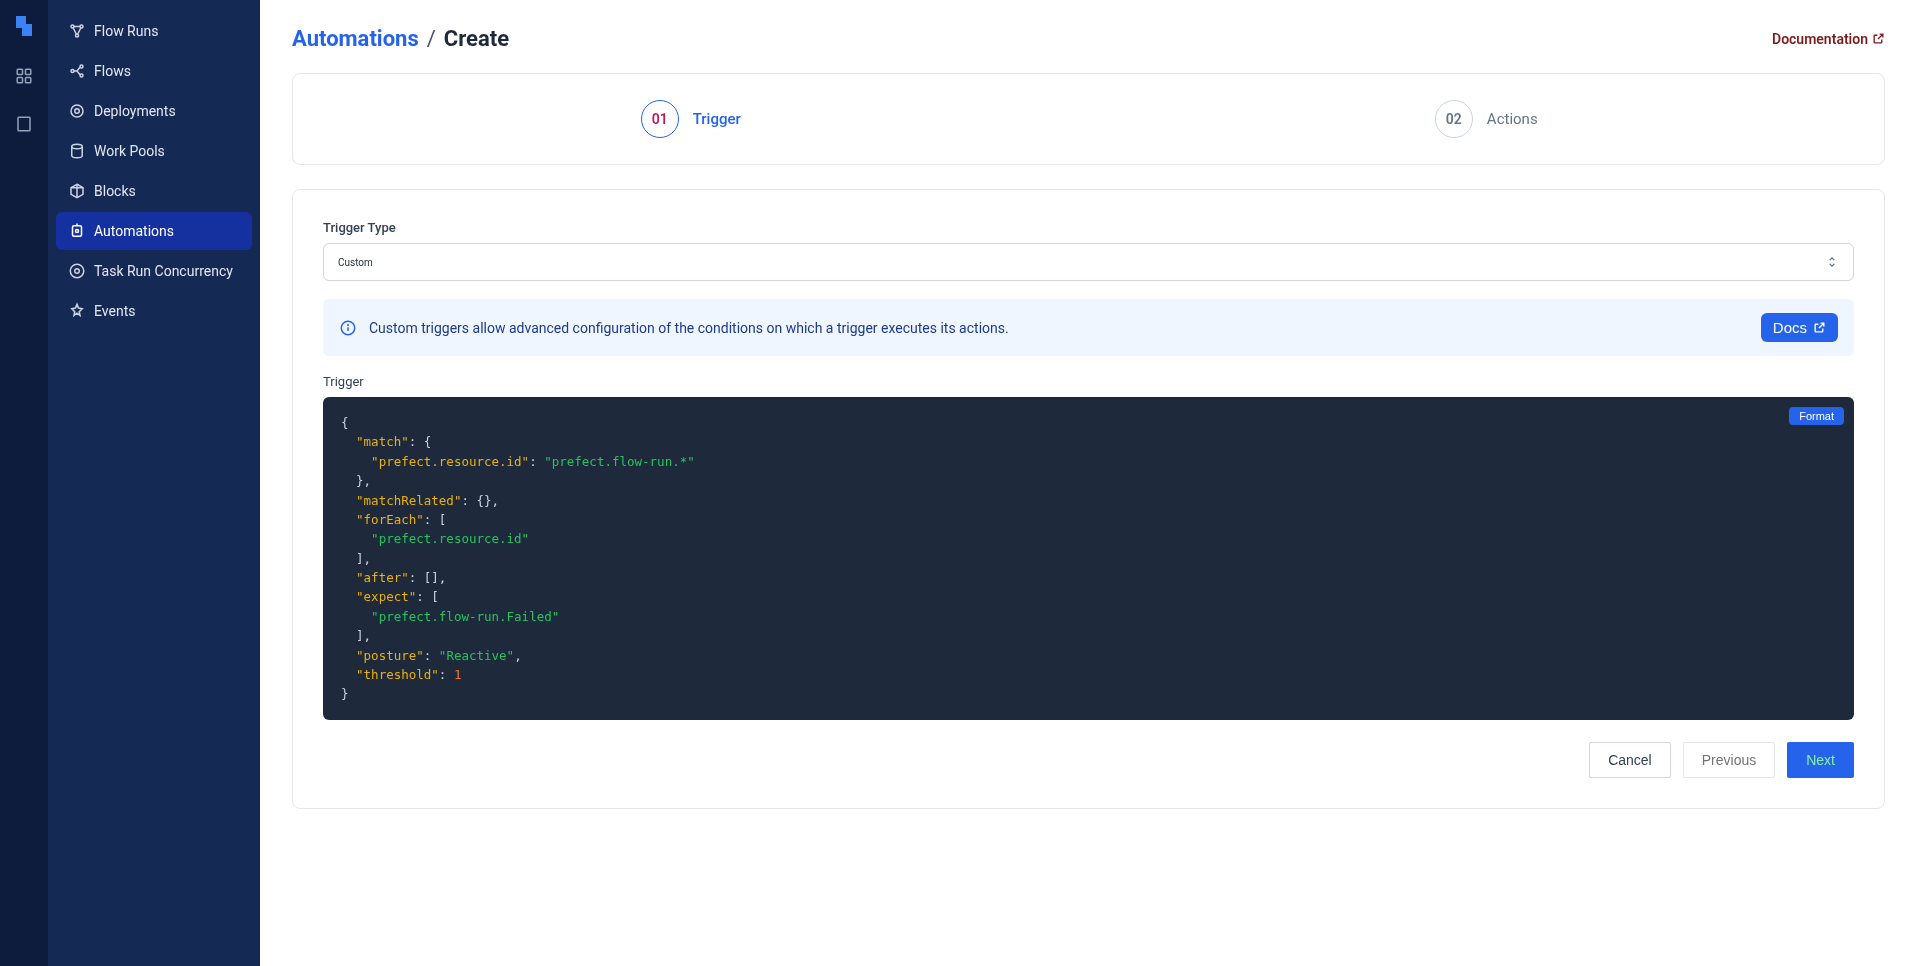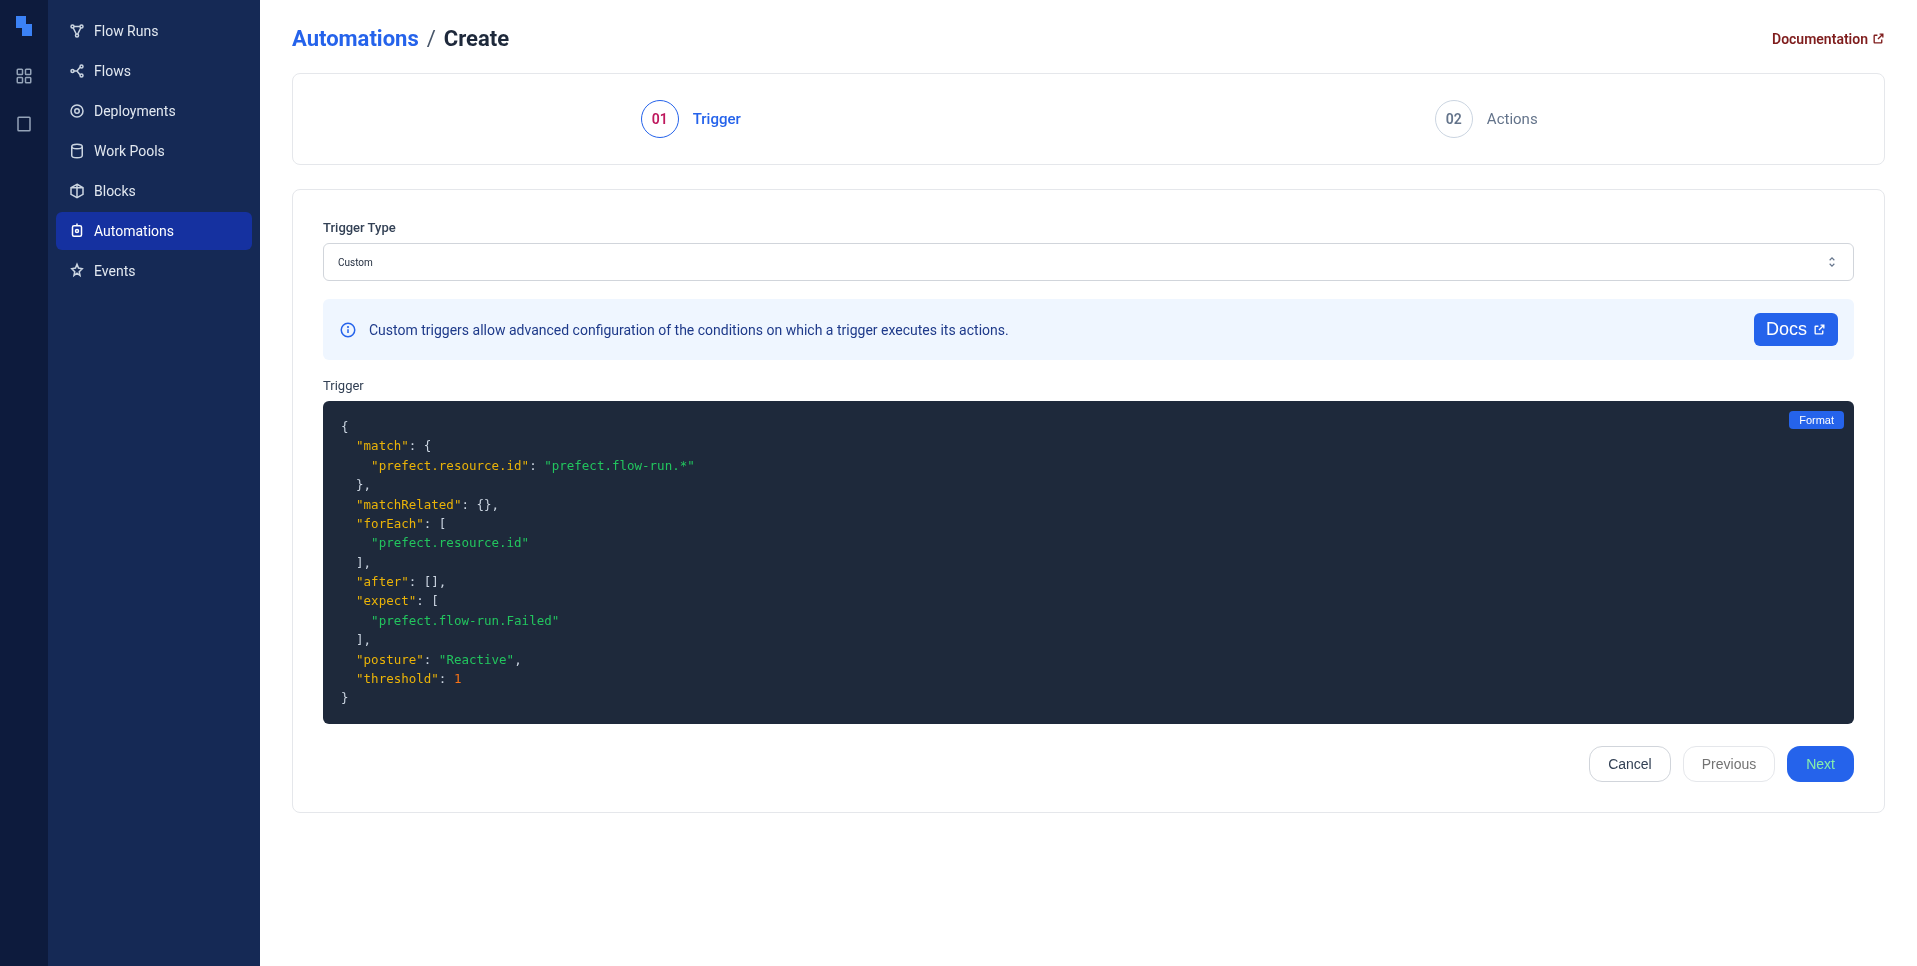--- a/index.html
+++ b/index.html
@@ -103,21 +103,21 @@
     margin-top: 18px;
     background:#eff6ff; border-radius:6px;
     padding: 14px 16px;
     display:flex; align-items:center; gap:12px;
     color:#1e3a8a; font-size:14px;
   }
   .info-banner .info-icon { color:#2563eb; flex-shrink:0;}
   .info-banner .spacer { flex:1; }
   .docs-btn {
     background:#2563eb; color:#fff; border:none; border-radius:6px;
-    padding:6px 12px; font-size:18px; font-weight:500;
+    padding:6px 12px; font-size:15px; font-weight:500;
     display:flex; align-items:center; gap:6px; cursor:pointer;
   }
 
   .code-label { font-size:13px; margin-top:18px; margin-bottom:8px; color:#334155;}
   .code-editor {
     position:relative;
     background:#1e293b; border-radius:6px;
     padding: 16px 18px;
     min-height: 320px;
     font-family: ui-monospace, SFMono-Regular, Menlo, Consolas, monospace;
@@ -130,21 +130,21 @@
   }
   .tok-key { color:#eab308; }
   .tok-str { color:#22c55e; }
   .tok-num { color:#f97316; }
   .tok-punc { color:#cbd5e1; }
 
   .footer-btns {
     display:flex; justify-content:flex-end; gap:12px; margin-top:22px;
   }
   .btn {
-    border-radius:13px; padding:9px 18px; font-size:14px; font-weight:500;
+    border-radius:2px; padding:9px 18px; font-size:14px; font-weight:500;
     cursor:pointer; border:1px solid transparent;
   }
   .btn-secondary { background:#fff; border-color:#d1d5db; color:#334155; }
   .btn-disabled { background:#fff; border-color:#e5e7eb; color:#737373; cursor:default; }
   .btn-primary { background:#2563eb; color:#86efac; }
 
   svg { display:block; }
 </style>
 </head>
 <body>
@@ -229,20 +229,29 @@
       </div>
       <div class="nav-item active">
         <span class="nav-icon">
             <svg viewBox="0 0 24 24" width="18" height="18" fill="none" stroke="currentColor" stroke-width="2">
               <rect x="6" y="5" width="12" height="14" rx="2"></rect>
               <circle cx="12" cy="12" r="2"></circle>
               <line x1="12" y1="2" x2="12" y2="5"></line>
             </svg>
           </span>
         <span>Automations</span>
+      </div>
+      <div class="nav-item">
+        <span class="nav-icon">
+            <svg viewBox="0 0 24 24" width="18" height="18" fill="none" stroke="currentColor" stroke-width="2">
+              <circle cx="12" cy="12" r="9"></circle>
+              <circle cx="12" cy="12" r="3"></circle>
+            </svg>
+          </span>
+        <span>Task Run Concurrency</span>
       </div>
       <div class="nav-item">
         <span class="nav-icon">
             <svg viewBox="0 0 24 24" width="18" height="18" fill="none" stroke="currentColor" stroke-width="2">
               <path d="M12 3l2 5 5 1-4 4 1 5-4-3-4 3 1-5-4-4 5-1 2-5z"></path>
             </svg>
           </span>
         <span>Events</span>
       </div>
     </div>

